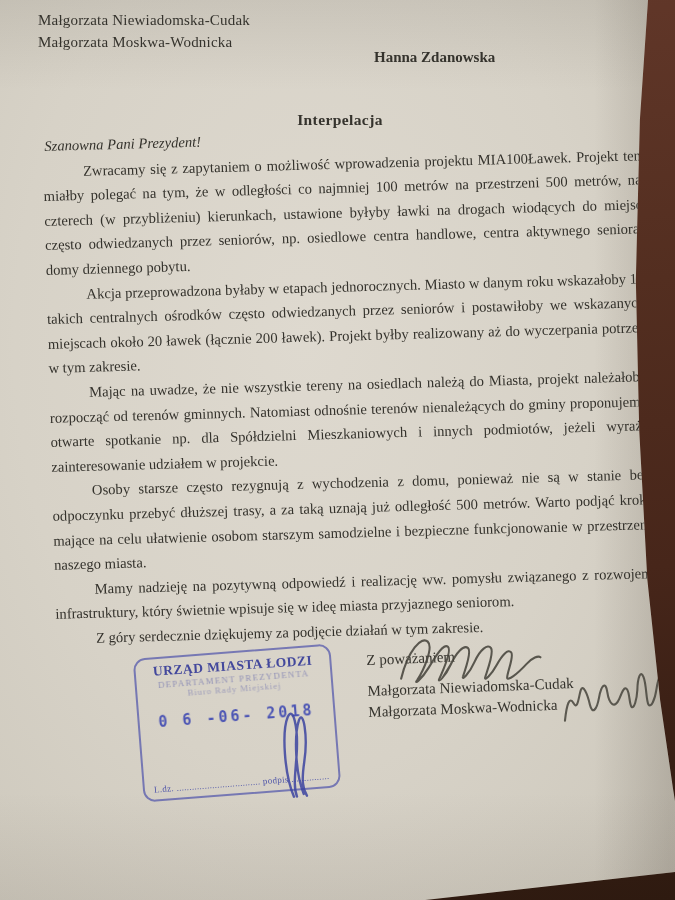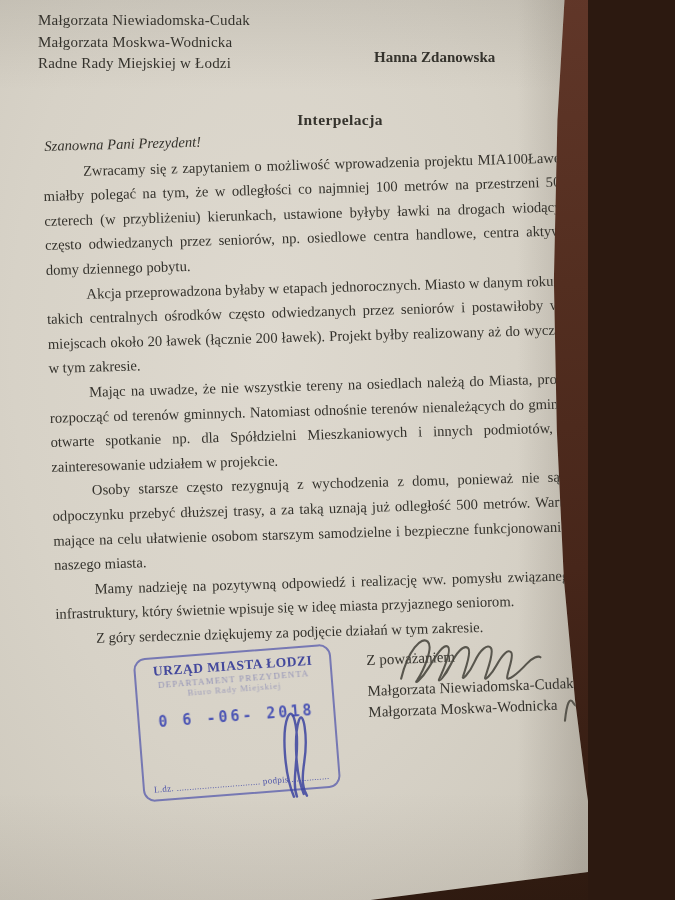--- a/index.html
+++ b/index.html
@@ -3,21 +3,21 @@
 <meta charset="utf-8">
 <style>
   html,body{margin:0;padding:0;}
   body{
     width:675px;height:900px;
     font-family:"Liberation Serif", serif;
     background:#2c1910;
     overflow:hidden;
   }
   .photo{
-    position:relative;width:588px;height:900px;
+    position:relative;width:675px;height:900px;
     background:linear-gradient(175deg,#63382a 0%,#532e20 35%,#47261a 65%,#2e1a10 100%);
     overflow:hidden;
   }
   .paper{
     position:absolute;inset:0;
     clip-path:polygon(0 0,648 0,640 120,636 280,639 430,647 580,660 700,673 788,675 800,675 872,425 900,0 900);
     clip-path:polygon(0% 0%,96% 0%,94.8% 13.3%,94.2% 31.1%,94.7% 47.8%,95.9% 64.4%,97.8% 77.8%,99.7% 87.6%,100% 89%,100% 96.9%,63% 100%,0% 100%);
     background:radial-gradient(ellipse at 45% 38%, #ded9cf 0%, #d7d2c7 55%, #ccc7bb 100%);
   }
   .paper-shade{
@@ -70,21 +70,20 @@
 <body>
 
 <div class="photo">
   <div class="paper">
     <div class="paper-shade"></div>
     <div class="content">
 
       <div class="sender">
         <div>Małgorzata Niewiadomska-Cudak</div>
         <div>Małgorzata Moskwa-Wodnicka</div>
-        <div>Radne Rady Miejskiej w Łodzi</div>
       </div>
 
       <div class="recipient">
         <div>Hanna Zdanowska</div>
       </div>
 
       <div class="heading">Interpelacja</div>
 
       <div class="bodytext">
         <div class="salutation">Szanowna Pani Prezydent!</div>

